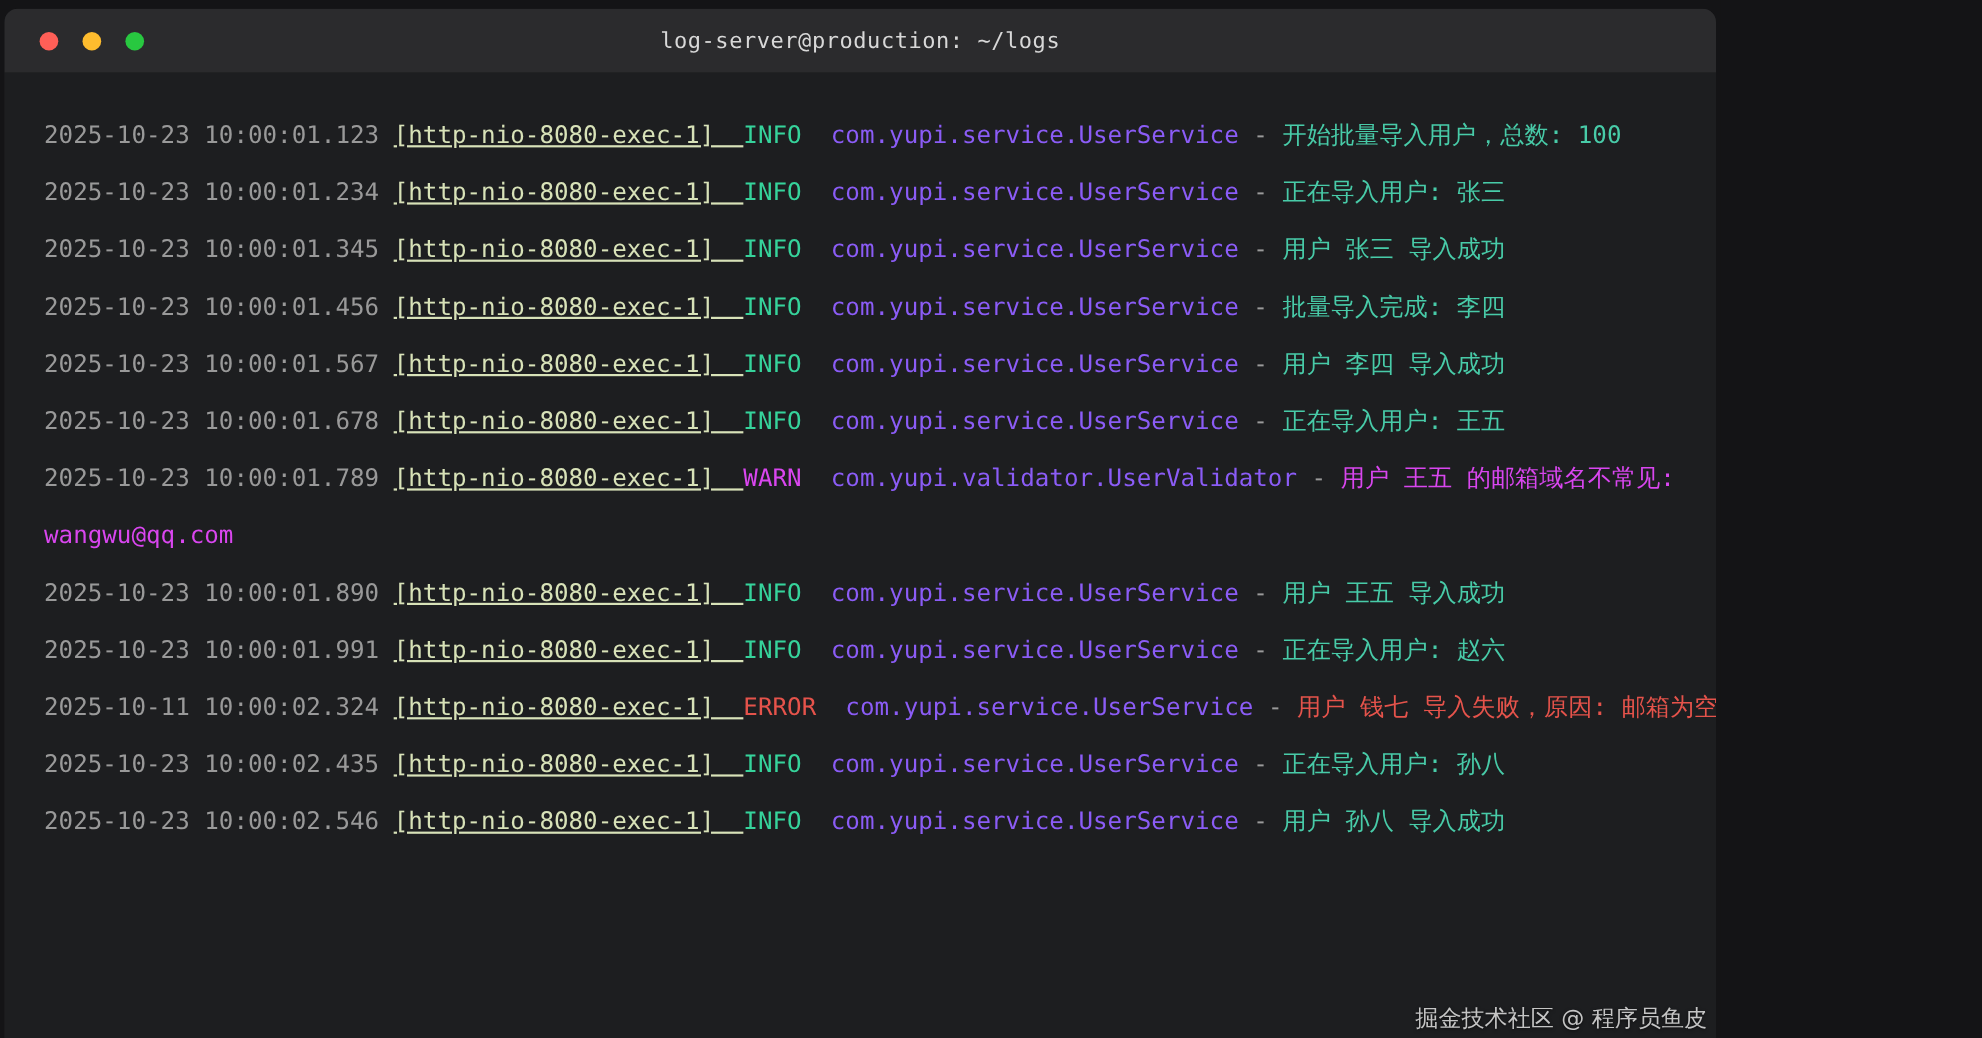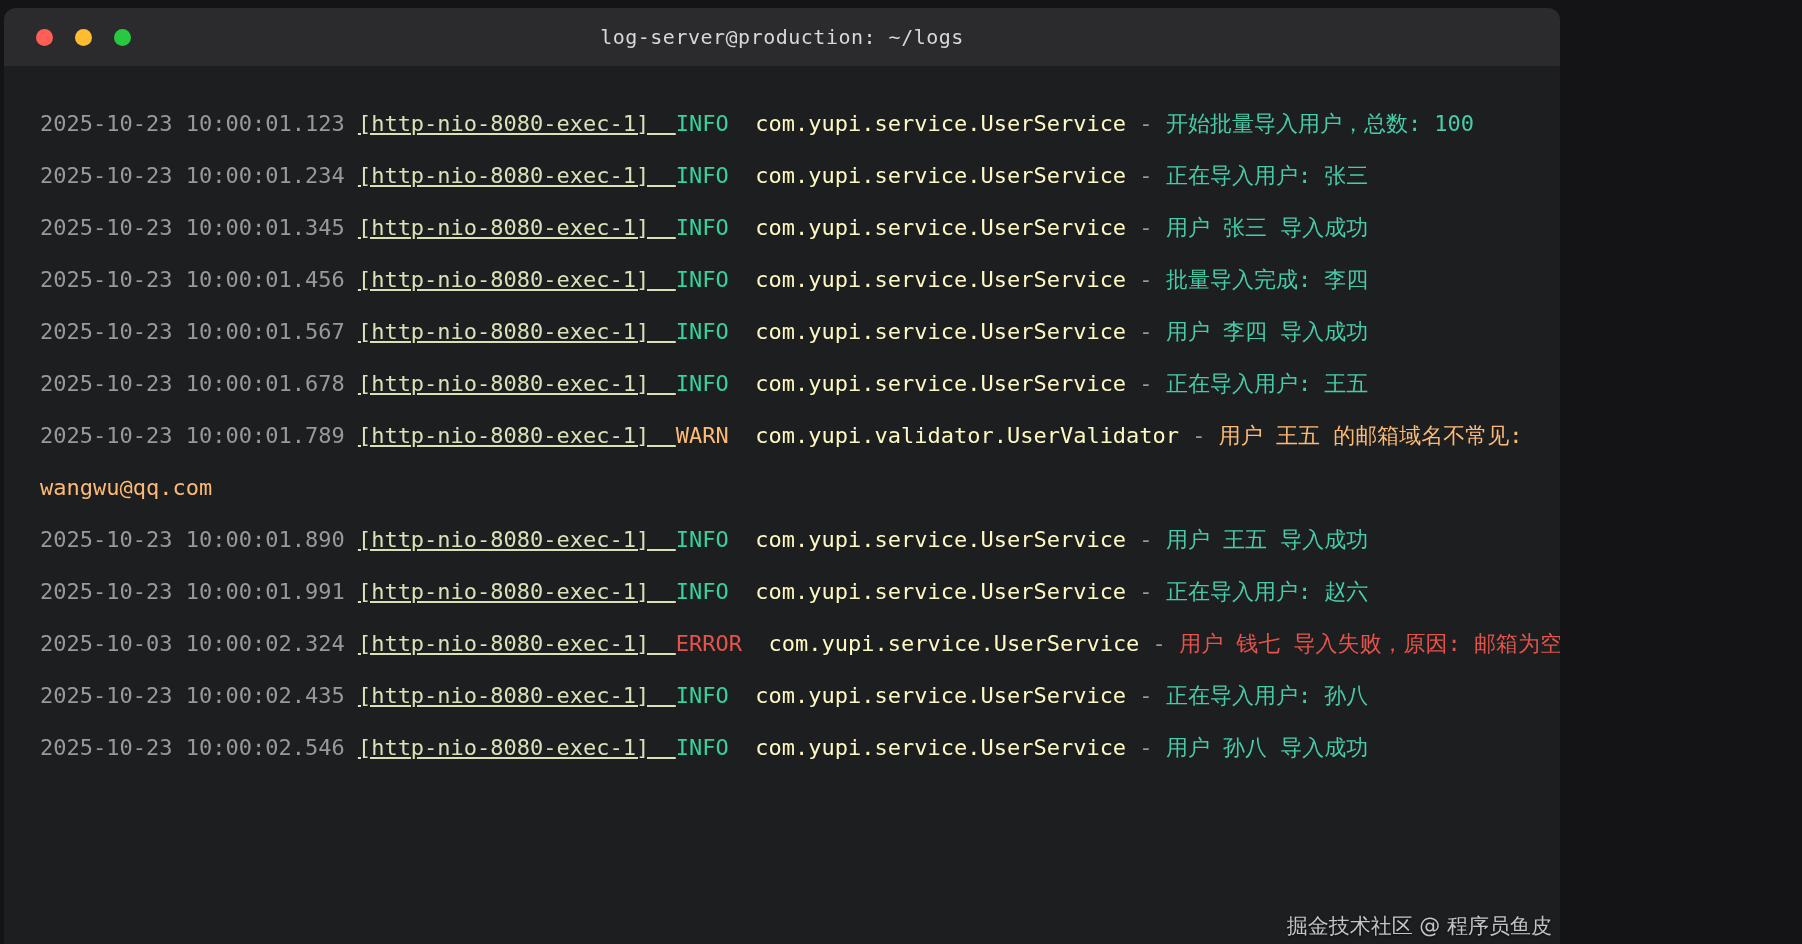--- a/index.html
+++ b/index.html
@@ -52,23 +52,23 @@
   }
   .row {
     white-space: pre;
     line-height: 52px;
     font-size: 22px;
     height: 52px;
   }
   .seg-ts     { color: #999999; }
   .seg-thread { color: #d8e2b8; text-decoration: underline; }
   .seg-info   { color: #36d39b; }
-  .seg-warn   { color: #fdba74; }
+  .seg-warn   { color: #d946ef; }
   .seg-error  { color: #e5534b; }
-  .seg-logger { color: #fef9c3; }
+  .seg-logger { color: #8b5cf6; }
   .seg-dim    { color: #9a9a9a; }
   .seg-teal   { color: #48cba8; }
   .watermark {
     position: absolute;
     right: 8px;
     bottom: 4px;
     font-family: "DejaVu Sans", "Liberation Sans", sans-serif;
     font-size: 21px;
     color: rgba(212, 212, 212, 0.92);
     text-shadow: 0 1px 3px rgba(0,0,0,0.6);
@@ -94,20 +94,20 @@
         <div class="row"><span class="seg-ts">2025-10-23 10:00:01.123 </span><span class="seg-thread">[http-nio-8080-exec-1]  </span><span class="seg-info">INFO</span><span class="seg-logger">  com.yupi.service.UserService</span><span class="seg-dim"> - </span><span class="seg-teal">开始批量导入用户，总数: 100</span></div>
         <div class="row"><span class="seg-ts">2025-10-23 10:00:01.234 </span><span class="seg-thread">[http-nio-8080-exec-1]  </span><span class="seg-info">INFO</span><span class="seg-logger">  com.yupi.service.UserService</span><span class="seg-dim"> - </span><span class="seg-teal">正在导入用户: 张三</span></div>
         <div class="row"><span class="seg-ts">2025-10-23 10:00:01.345 </span><span class="seg-thread">[http-nio-8080-exec-1]  </span><span class="seg-info">INFO</span><span class="seg-logger">  com.yupi.service.UserService</span><span class="seg-dim"> - </span><span class="seg-teal">用户 张三 导入成功</span></div>
         <div class="row"><span class="seg-ts">2025-10-23 10:00:01.456 </span><span class="seg-thread">[http-nio-8080-exec-1]  </span><span class="seg-info">INFO</span><span class="seg-logger">  com.yupi.service.UserService</span><span class="seg-dim"> - </span><span class="seg-teal">批量导入完成: 李四</span></div>
         <div class="row"><span class="seg-ts">2025-10-23 10:00:01.567 </span><span class="seg-thread">[http-nio-8080-exec-1]  </span><span class="seg-info">INFO</span><span class="seg-logger">  com.yupi.service.UserService</span><span class="seg-dim"> - </span><span class="seg-teal">用户 李四 导入成功</span></div>
         <div class="row"><span class="seg-ts">2025-10-23 10:00:01.678 </span><span class="seg-thread">[http-nio-8080-exec-1]  </span><span class="seg-info">INFO</span><span class="seg-logger">  com.yupi.service.UserService</span><span class="seg-dim"> - </span><span class="seg-teal">正在导入用户: 王五</span></div>
         <div class="row"><span class="seg-ts">2025-10-23 10:00:01.789 </span><span class="seg-thread">[http-nio-8080-exec-1]  </span><span class="seg-warn">WARN</span><span class="seg-logger">  com.yupi.validator.UserValidator</span><span class="seg-dim"> - </span><span class="seg-warn">用户 王五 的邮箱域名不常见:</span></div>
         <div class="row"><span class="seg-warn">wangwu@qq.com</span></div>
         <div class="row"><span class="seg-ts">2025-10-23 10:00:01.890 </span><span class="seg-thread">[http-nio-8080-exec-1]  </span><span class="seg-info">INFO</span><span class="seg-logger">  com.yupi.service.UserService</span><span class="seg-dim"> - </span><span class="seg-teal">用户 王五 导入成功</span></div>
         <div class="row"><span class="seg-ts">2025-10-23 10:00:01.991 </span><span class="seg-thread">[http-nio-8080-exec-1]  </span><span class="seg-info">INFO</span><span class="seg-logger">  com.yupi.service.UserService</span><span class="seg-dim"> - </span><span class="seg-teal">正在导入用户: 赵六</span></div>
-        <div class="row"><span class="seg-ts">2025-10-03 10:00:02.324 </span><span class="seg-thread">[http-nio-8080-exec-1]  </span><span class="seg-error">ERROR</span><span class="seg-logger">  com.yupi.service.UserService</span><span class="seg-dim"> - </span><span class="seg-error">用户 钱七 导入失败，原因: 邮箱为空</span></div>
+        <div class="row"><span class="seg-ts">2025-10-11 10:00:02.324 </span><span class="seg-thread">[http-nio-8080-exec-1]  </span><span class="seg-error">ERROR</span><span class="seg-logger">  com.yupi.service.UserService</span><span class="seg-dim"> - </span><span class="seg-error">用户 钱七 导入失败，原因: 邮箱为空</span></div>
         <div class="row"><span class="seg-ts">2025-10-23 10:00:02.435 </span><span class="seg-thread">[http-nio-8080-exec-1]  </span><span class="seg-info">INFO</span><span class="seg-logger">  com.yupi.service.UserService</span><span class="seg-dim"> - </span><span class="seg-teal">正在导入用户: 孙八</span></div>
         <div class="row"><span class="seg-ts">2025-10-23 10:00:02.546 </span><span class="seg-thread">[http-nio-8080-exec-1]  </span><span class="seg-info">INFO</span><span class="seg-logger">  com.yupi.service.UserService</span><span class="seg-dim"> - </span><span class="seg-teal">用户 孙八 导入成功</span></div>
       </div>
 
     <div class="watermark">掘金技术社区 @ 程序员鱼皮</div>
   </div>
 </div>
 
 </body></html>

